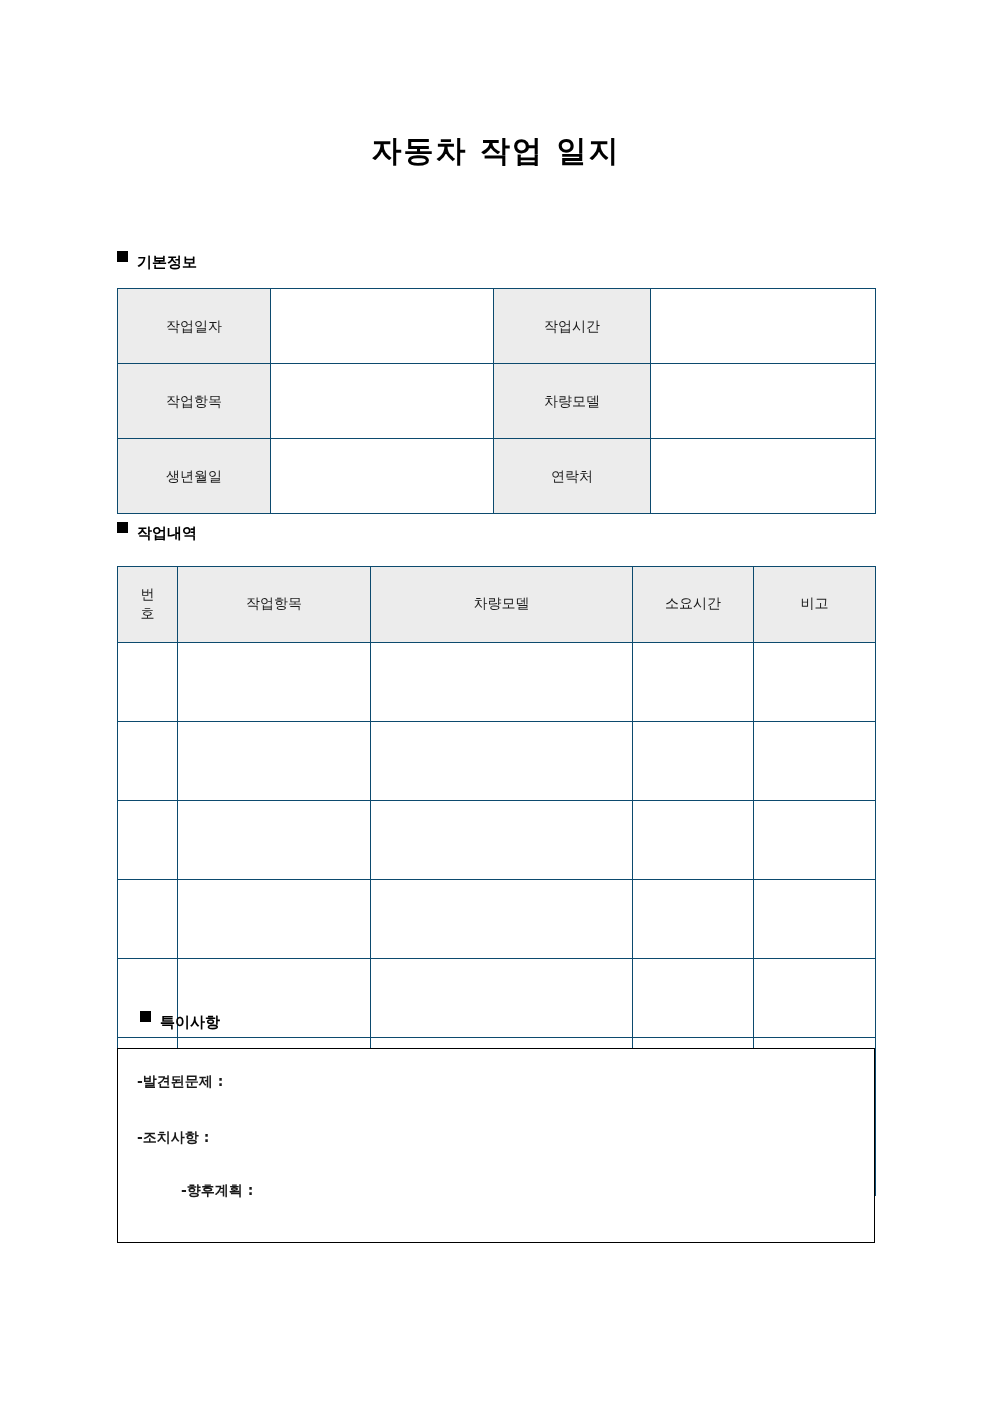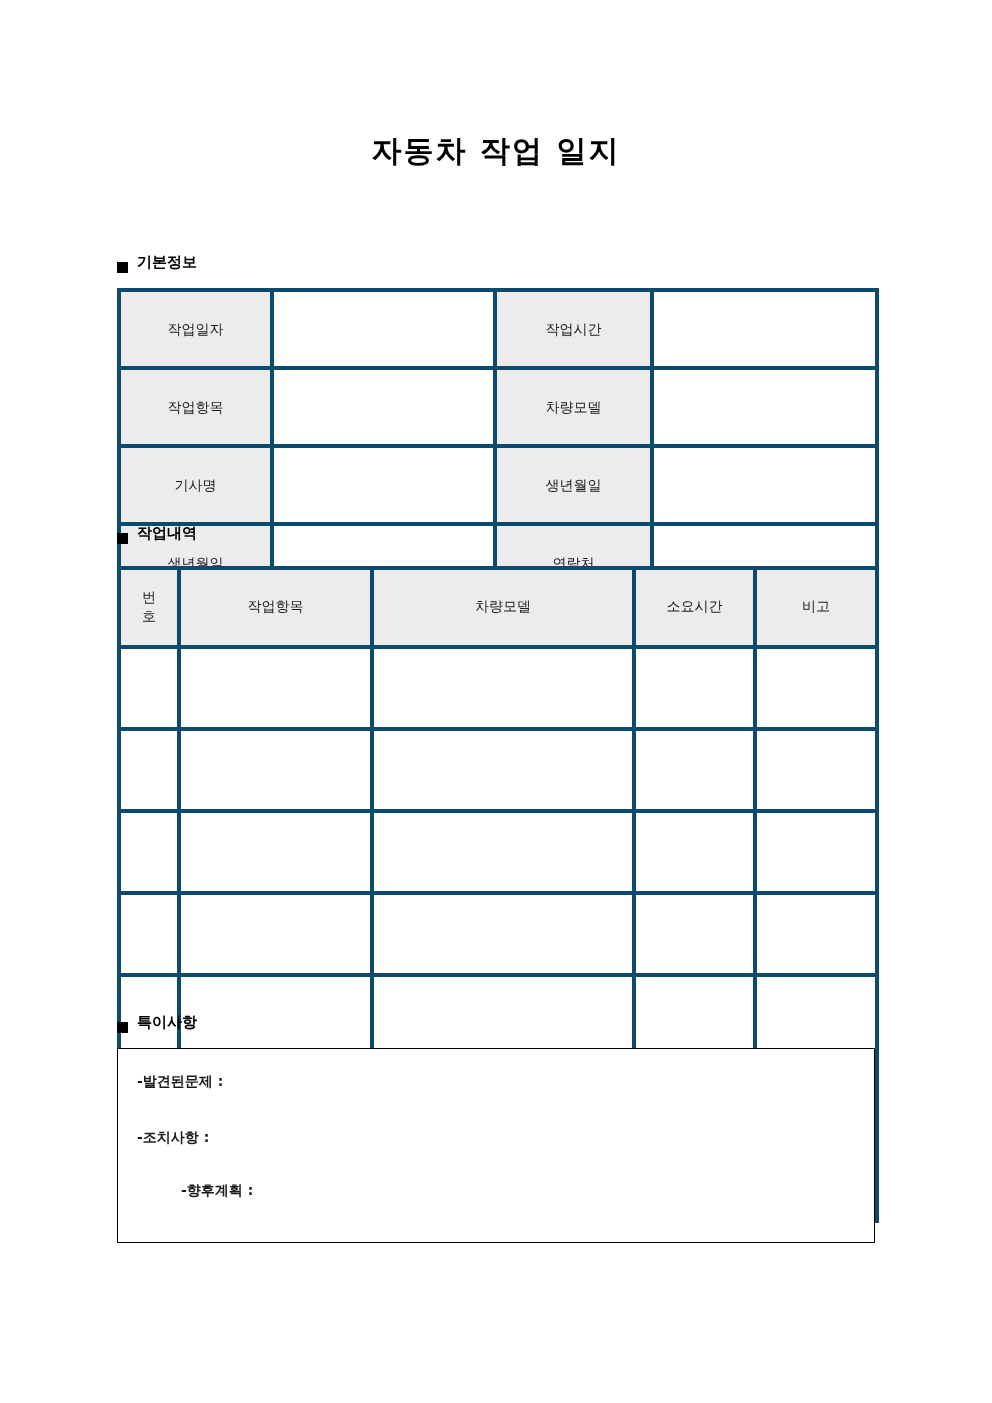--- a/index.html
+++ b/index.html
@@ -39,45 +39,45 @@
   
   .section-head {
     position: absolute;
     left: 117px;
     font-size: 15px;
     font-weight: bold;
     line-height: 22px;
     color: #000000;
     white-space: nowrap;
     display: flex;
-    align-items: flex-end;
+    align-items: flex-start;
   }
   .section-head .bullet {
     display: inline-block;
     width: 11px;
     height: 11px;
     background: #000000;
     margin-right: 9px;
     flex: 0 0 auto;
   }
   #head-basic   { top: 251px; }
   #head-works   { top: 522px; }
-  #head-notes   { top: 1011px; }
+  #head-notes   { top: 1011px; margin-left: 23px; }
 
   
   .tbl {
     position: absolute;
     left: 117px;
     width: 758px;
     border-collapse: collapse;
     table-layout: fixed;
     background: #ffffff;
   }
   .tbl td, .tbl th {
-    border: 4px solid #0c4a6e;
+    border: 1px solid #0c4a6e;
     padding: 16px;
     font-weight: normal;
     font-size: 14px;
     color: #1a1a1a;
     text-align: center;
     vertical-align: middle;
     line-height: 1.3;
     margin-top: 43px;
   }
   .lbl {
@@ -158,26 +158,20 @@
         <tr>
           <td class="lbl">작업일자</td>
           <td class="val"></td>
           <td class="lbl">작업시간</td>
           <td class="val"></td>
         </tr>
         <tr>
           <td class="lbl">작업항목</td>
           <td class="val"></td>
           <td class="lbl">차량모델</td>
-          <td class="val"></td>
-        </tr>
-        <tr>
-          <td class="lbl">기사명</td>
-          <td class="val"></td>
-          <td class="lbl">생년월일</td>
           <td class="val"></td>
         </tr>
         <tr>
           <td class="lbl">생년월일</td>
           <td class="val"></td>
           <td class="lbl">연락처</td>
           <td class="val"></td>
         </tr>
       </tbody>
   </table>

